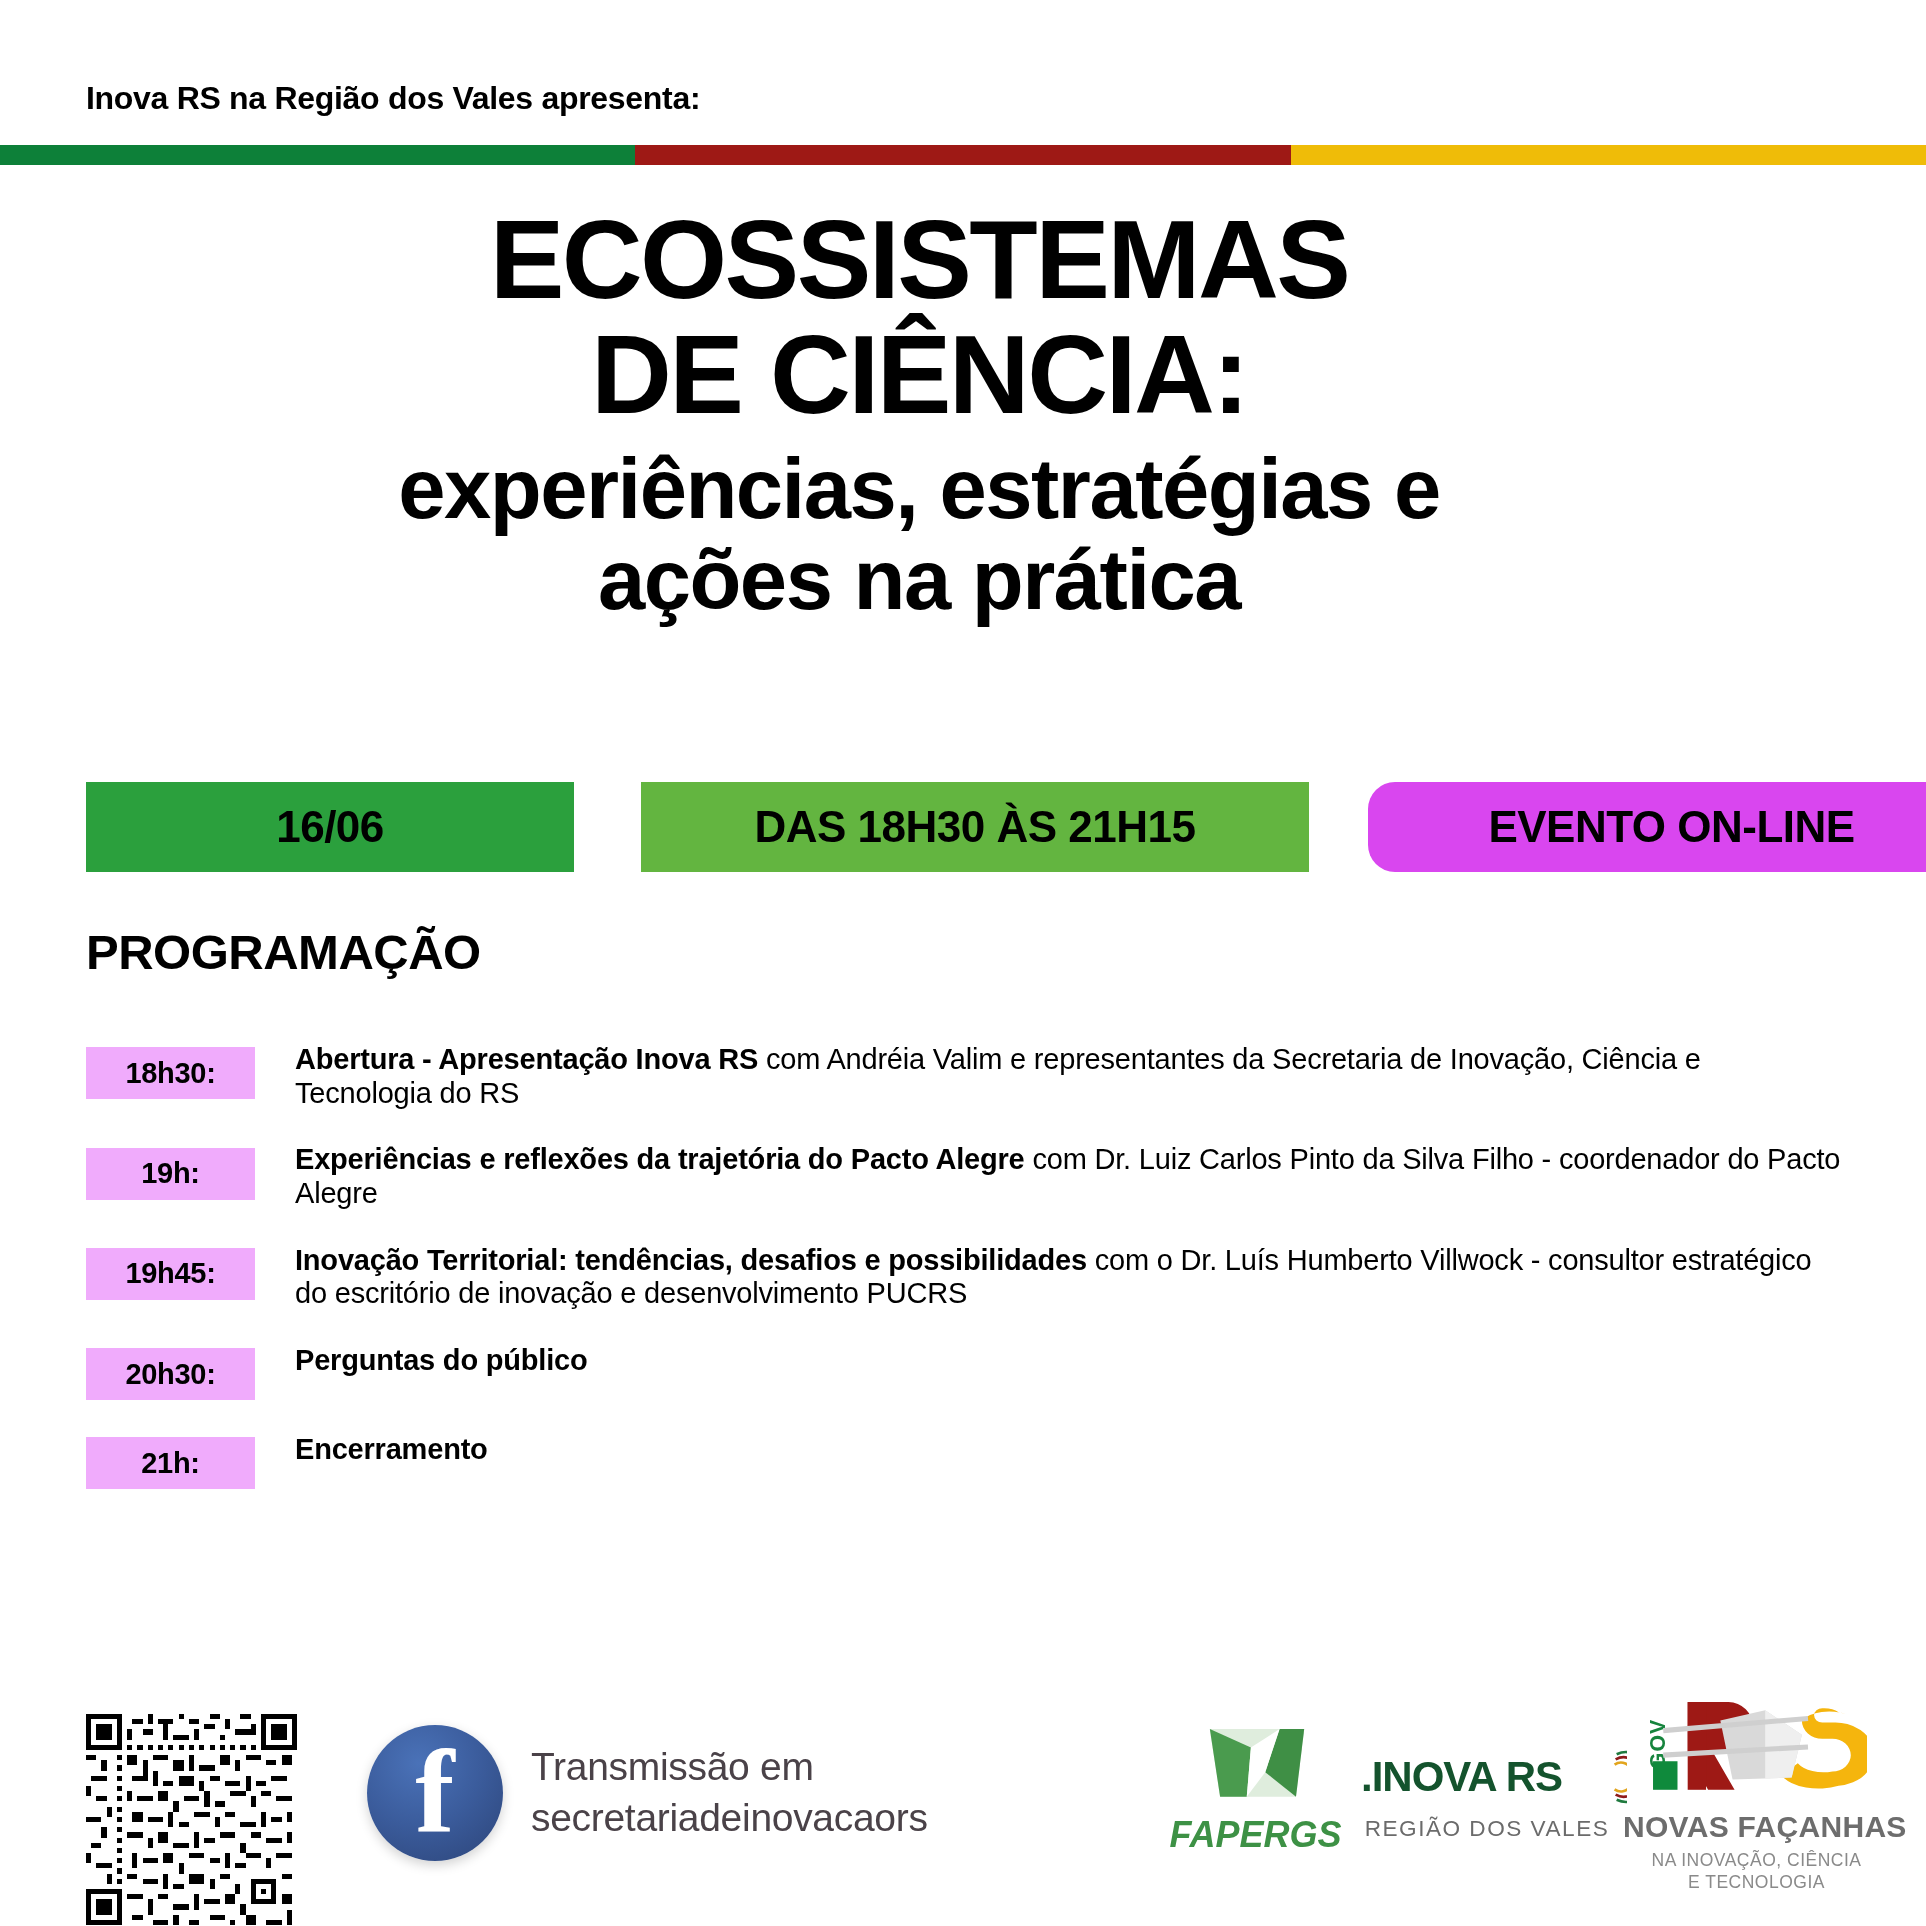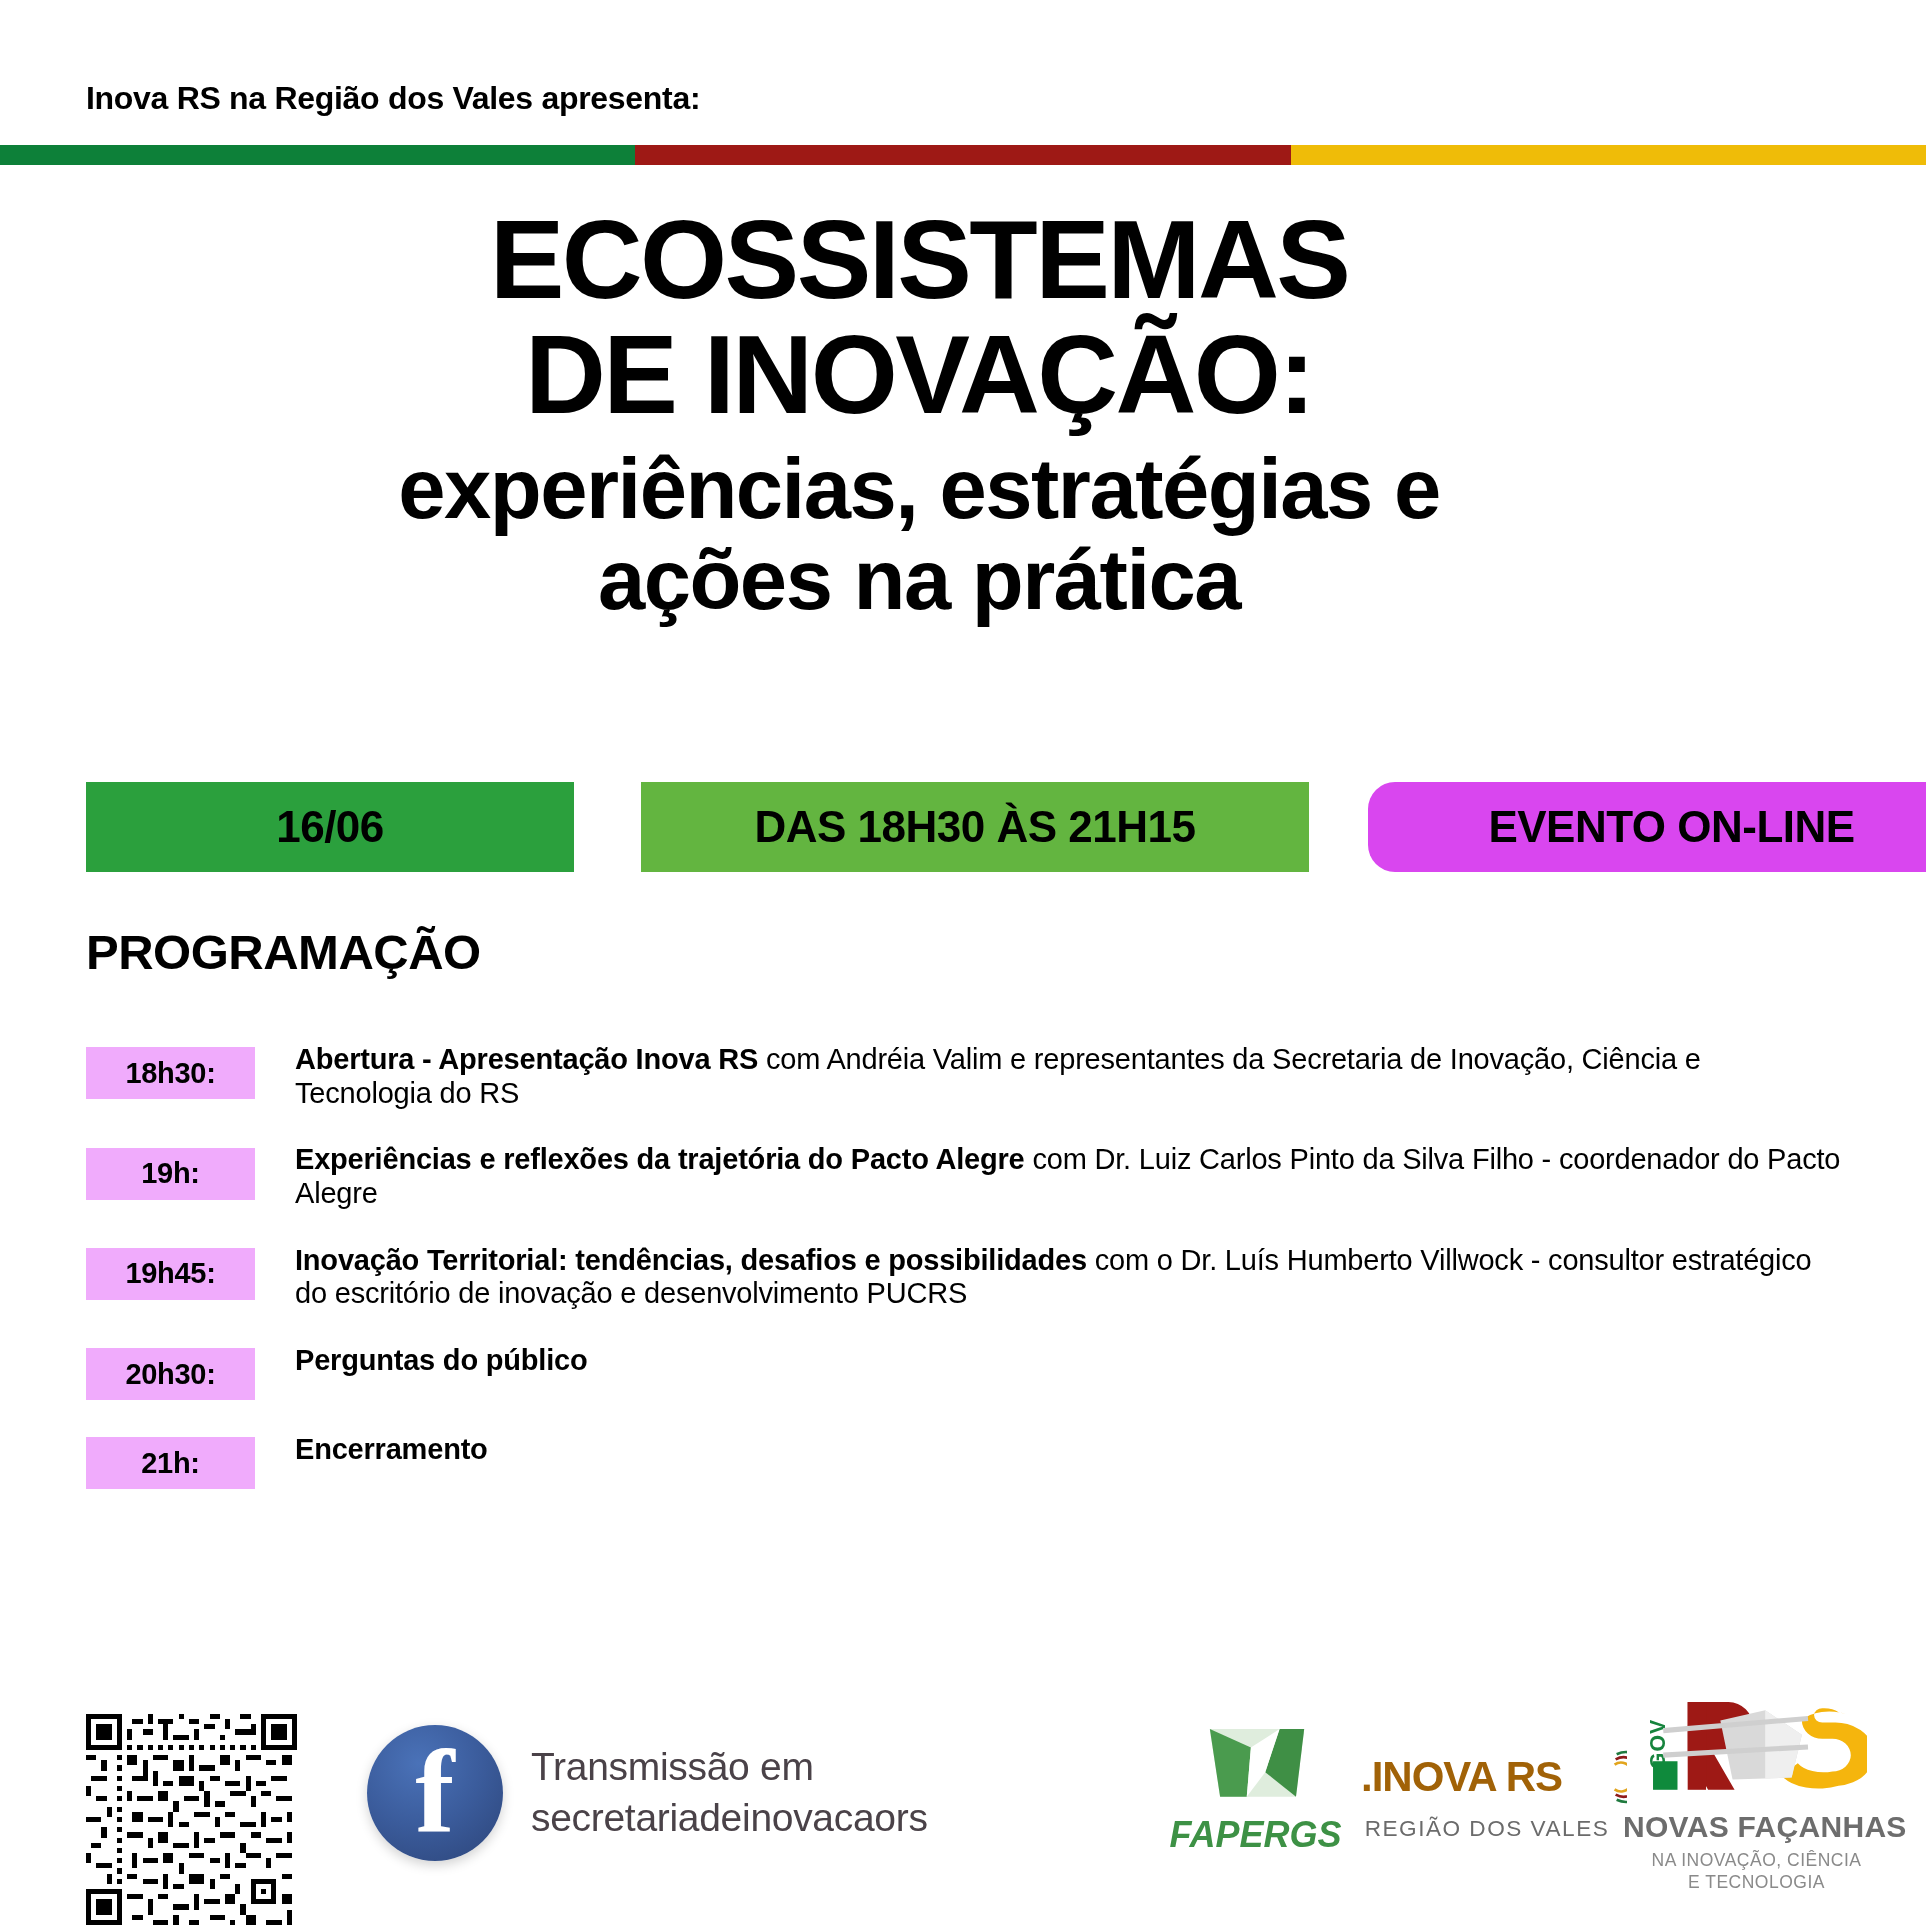--- a/index.html
+++ b/index.html
@@ -217,21 +217,21 @@
     top: 77px;
     width: 288px;
   }
   .inova .row1 {
     display: flex;
     align-items: center;
   }
   .inova .wordmark {
     font-size: 42px;
     font-weight: bold;
-    color: #a16207;
+    color: #14532d;
     letter-spacing: -1px;
     white-space: nowrap;
   }
   .inova .arcs { margin-left: 3.1px; }
   .inova .sub {
     margin-top: 8.2px;
     font-size: 22.6px;
     color: #6b6b6b;
     letter-spacing: 1.5px;
     text-align: center;
@@ -271,21 +271,21 @@
 <div class="presenter-line">Inova RS na Região dos Vales apresenta:</div>
 
 <div class="tricolor">
   <div class="seg-green"></div>
   <div class="seg-red"></div>
   <div class="seg-yellow"></div>
 </div>
 
 <div class="title-block">
   <span class="title-line-1">ECOSSISTEMAS</span>
-  <span class="title-line-2">DE INOVAÇÃO:</span>
+  <span class="title-line-2">DE CIÊNCIA:</span>
   <span class="subtitle-line-1">experiências, estratégias e</span>
   <span class="subtitle-line-2">ações na prática</span>
 </div>
 
 <div class="badge-row">
   <div class="badge badge-date">16/06</div>
   <div class="badge badge-time">DAS 18H30 ÀS 21H15</div>
   <div class="badge badge-online">EVENTO ON-LINE</div>
 </div>
 

